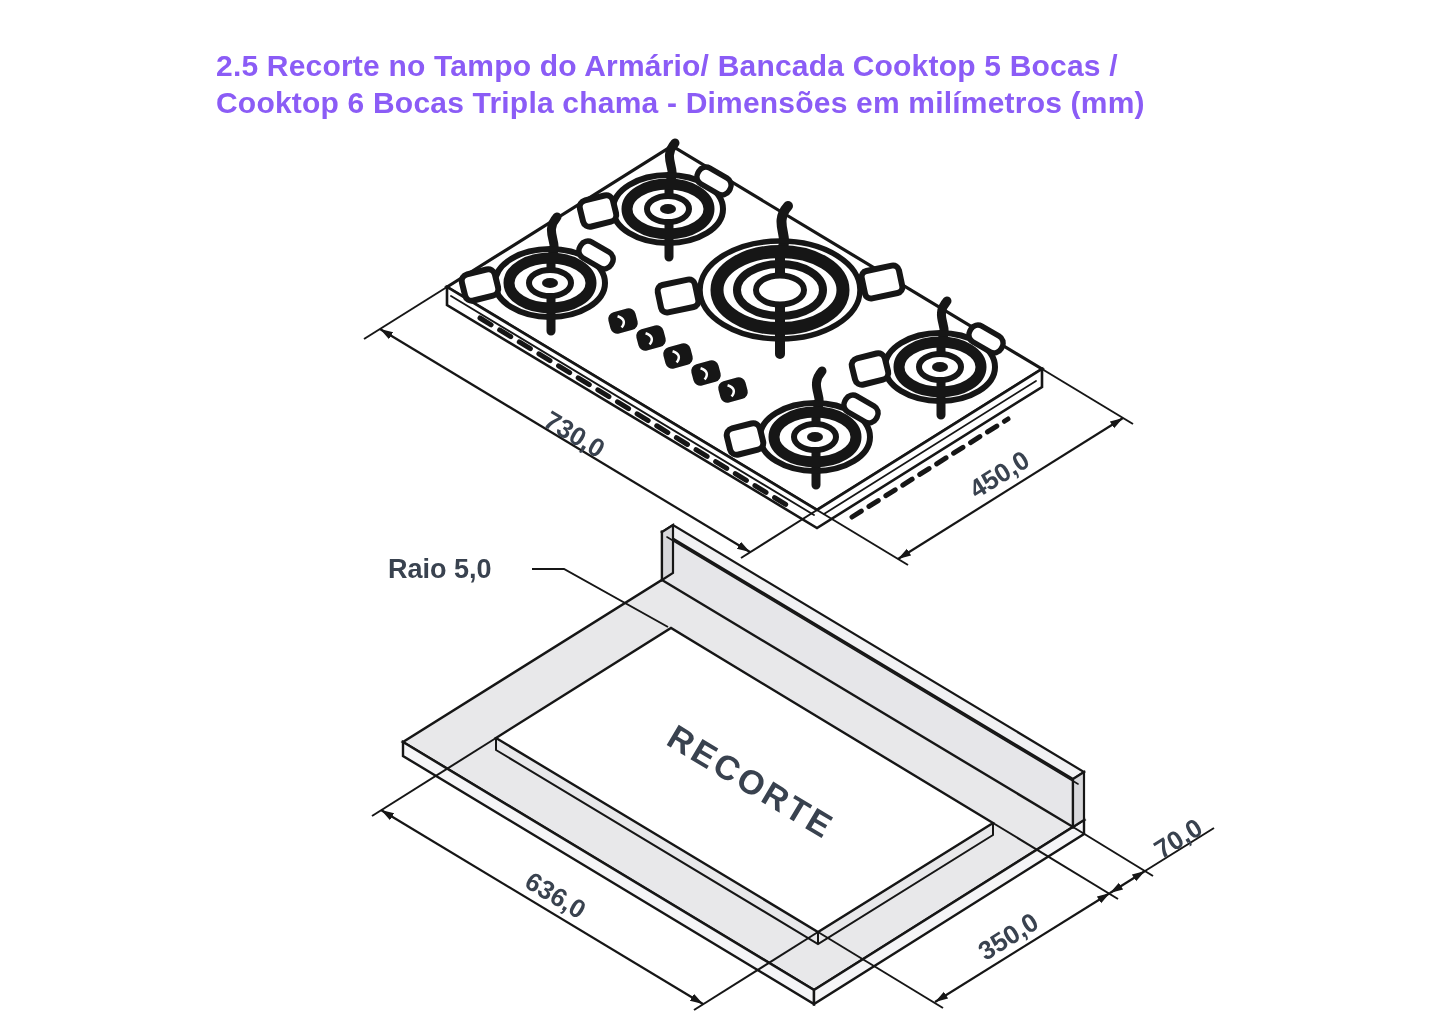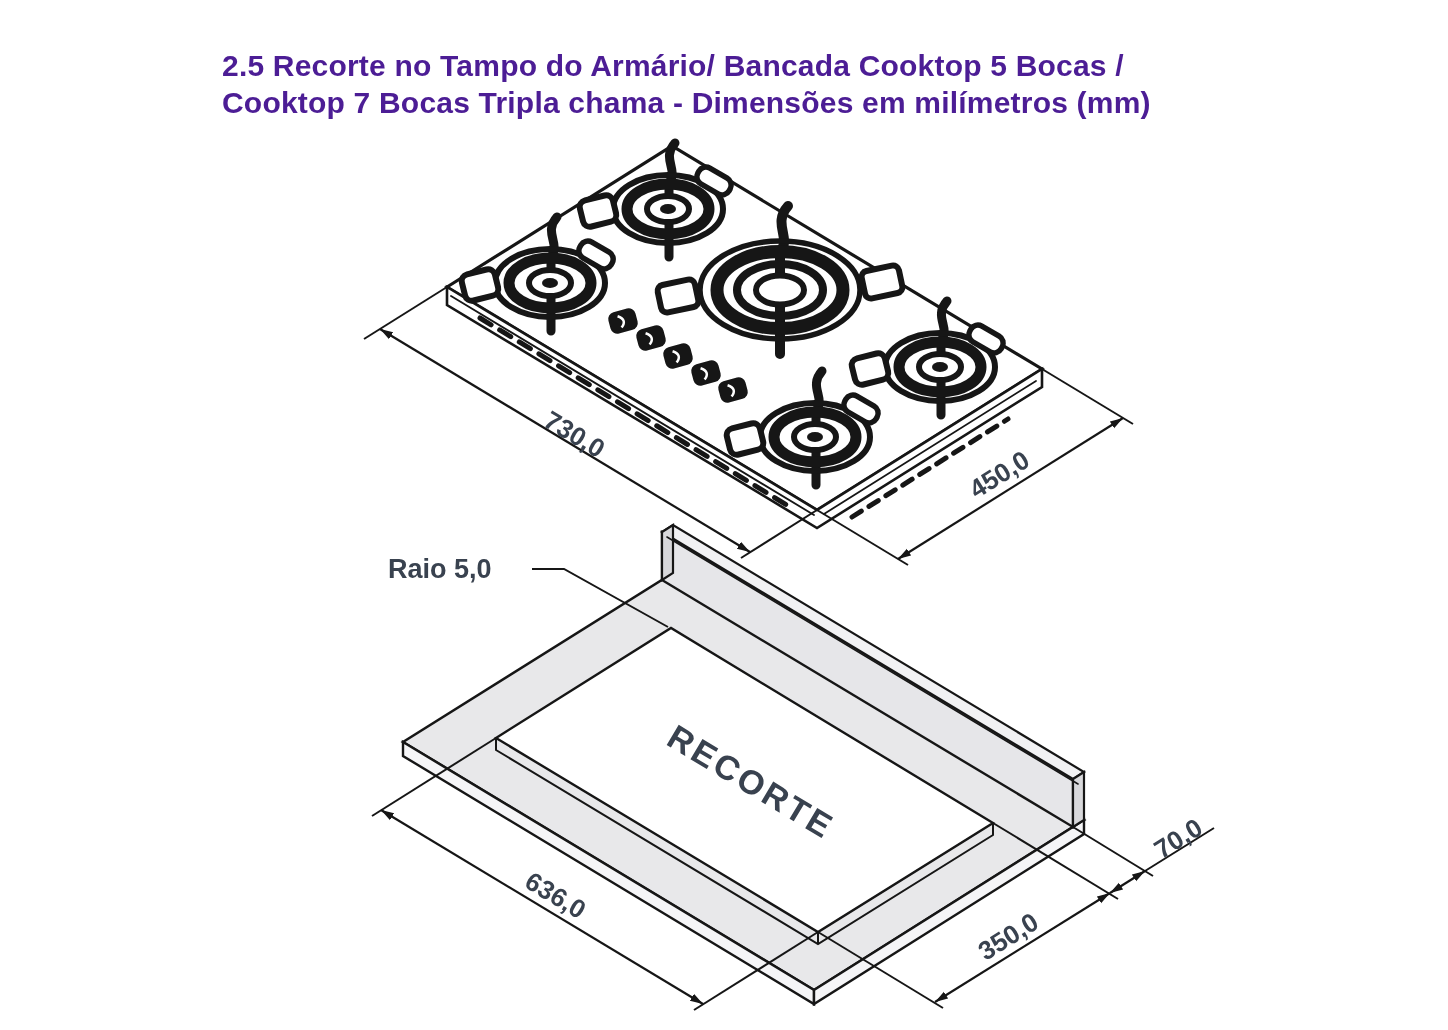--- a/index.html
+++ b/index.html
@@ -1,37 +1,37 @@
 <!DOCTYPE html>
 <html><head>
 <meta charset="utf-8">
 <style>
   html,body{margin:0;padding:0;background:#ffffff;}
   .canvas{position:relative;width:1448px;height:1030px;background:#ffffff;overflow:hidden;
           font-family:"Liberation Sans",sans-serif;}
-  .title{position:absolute;left:222px;top:47px;width:1070px;
-         font:700 30px/37px "Liberation Sans",sans-serif;color:#4c1d95;letter-spacing:.2px;}
+  .title{position:absolute;left:216px;top:47px;width:1070px;
+         font:700 30px/37px "Liberation Sans",sans-serif;color:#8b5cf6;letter-spacing:.2px;}
   svg{position:absolute;left:0;top:0;}
   .ln{stroke:#161616;fill:none;stroke-linecap:round;}
   .face{stroke:#161616;stroke-linejoin:miter;}
   .dim{stroke:#161616;stroke-width:2.2;fill:none;marker-start:url(#arr);marker-end:url(#arr);}
   .ext{stroke:#161616;stroke-width:2;fill:none;}
   .dimtxt{font:700 26px "Liberation Sans",sans-serif;fill:#39424f;text-anchor:middle;}
   .raiotxt{font:700 27px "Liberation Sans",sans-serif;fill:#39424f;}
   .recorte{font:700 34px "Liberation Sans",sans-serif;fill:#39424f;letter-spacing:3px;text-anchor:middle;}
   .bk{stroke:#161616;fill:none;}
 </style>
 </head>
 <body>
 
 <div class="canvas">
 
   <div class="title">
     <div>2.5 Recorte no Tampo do Armário/ Bancada Cooktop 5 Bocas /</div>
-    <div>Cooktop 7 Bocas Tripla chama - Dimensões em milímetros (mm)</div>
+    <div>Cooktop 6 Bocas Tripla chama - Dimensões em milímetros (mm)</div>
   </div>
 
   <svg width="1448" height="1030" viewBox="0 0 1448 1030">
     <defs>
       <marker id="arr" markerWidth="22" markerHeight="14" refX="13" refY="5" orient="auto-start-reverse" markerUnits="userSpaceOnUse">
         <path d="M13,5 L0,1 L0,9 Z" fill="#161616"></path>
       </marker>
 
       <g id="bS">
         <path class="ln" d="M7,-66 C-7,-50 11,-40 1,-26 L1,48" stroke-width="9"></path>

